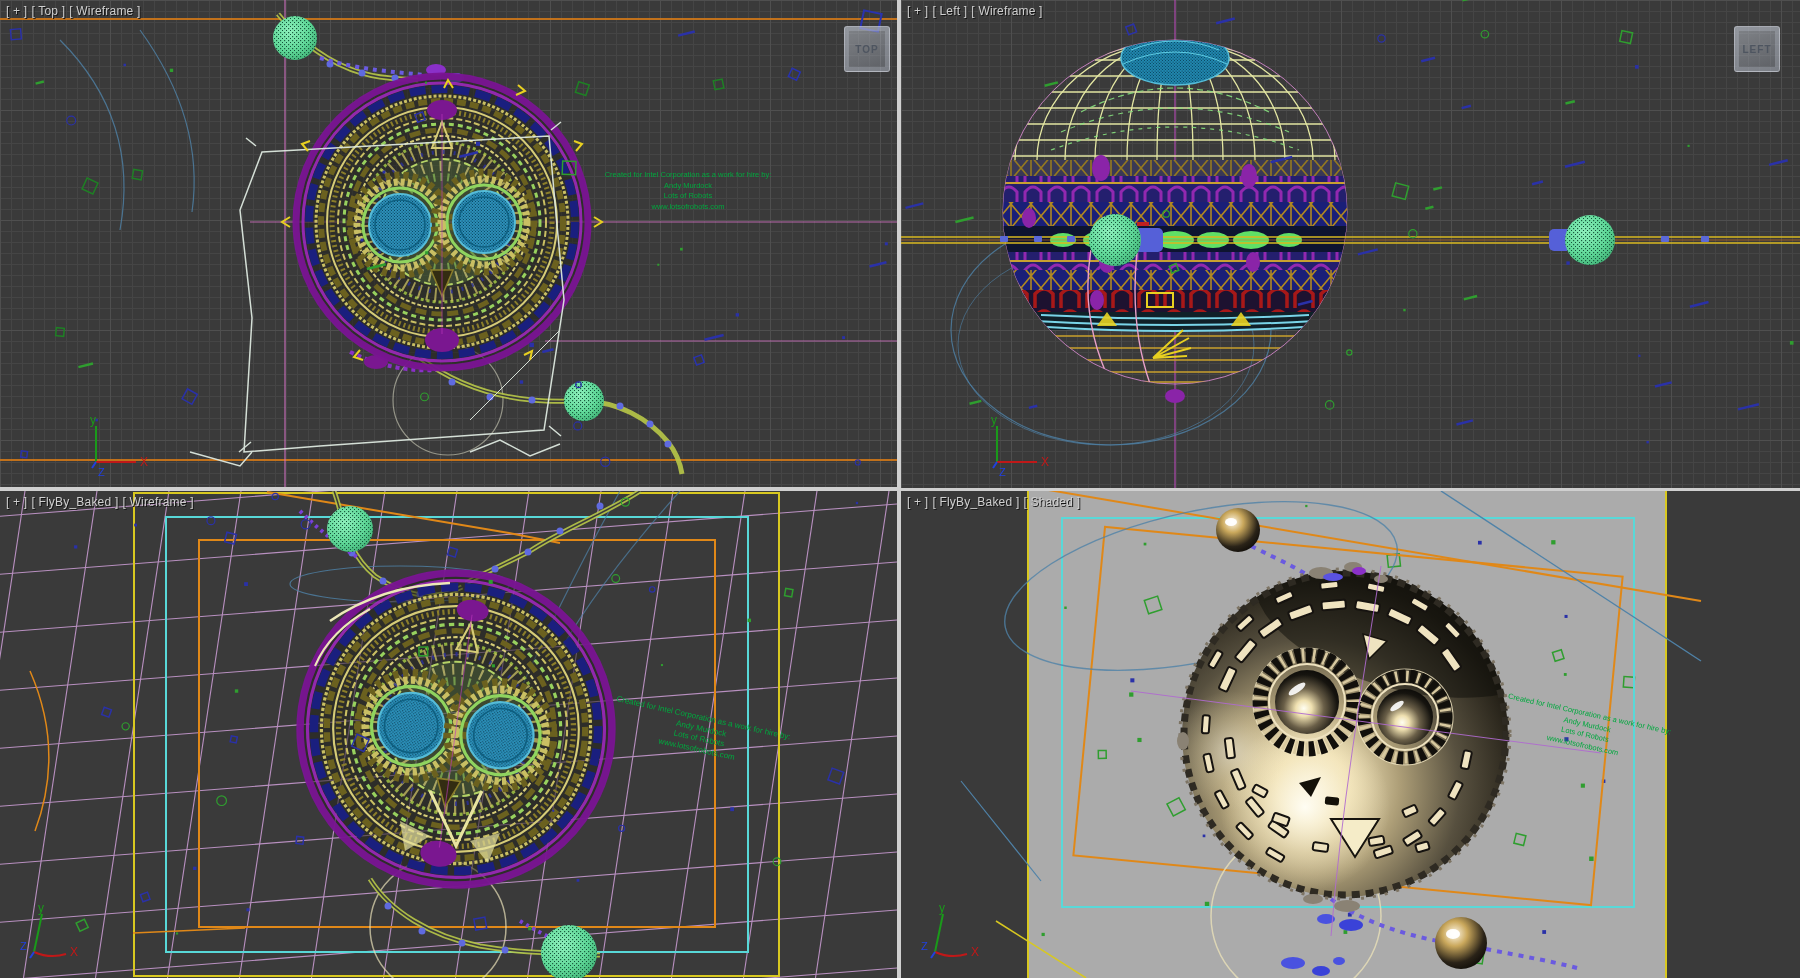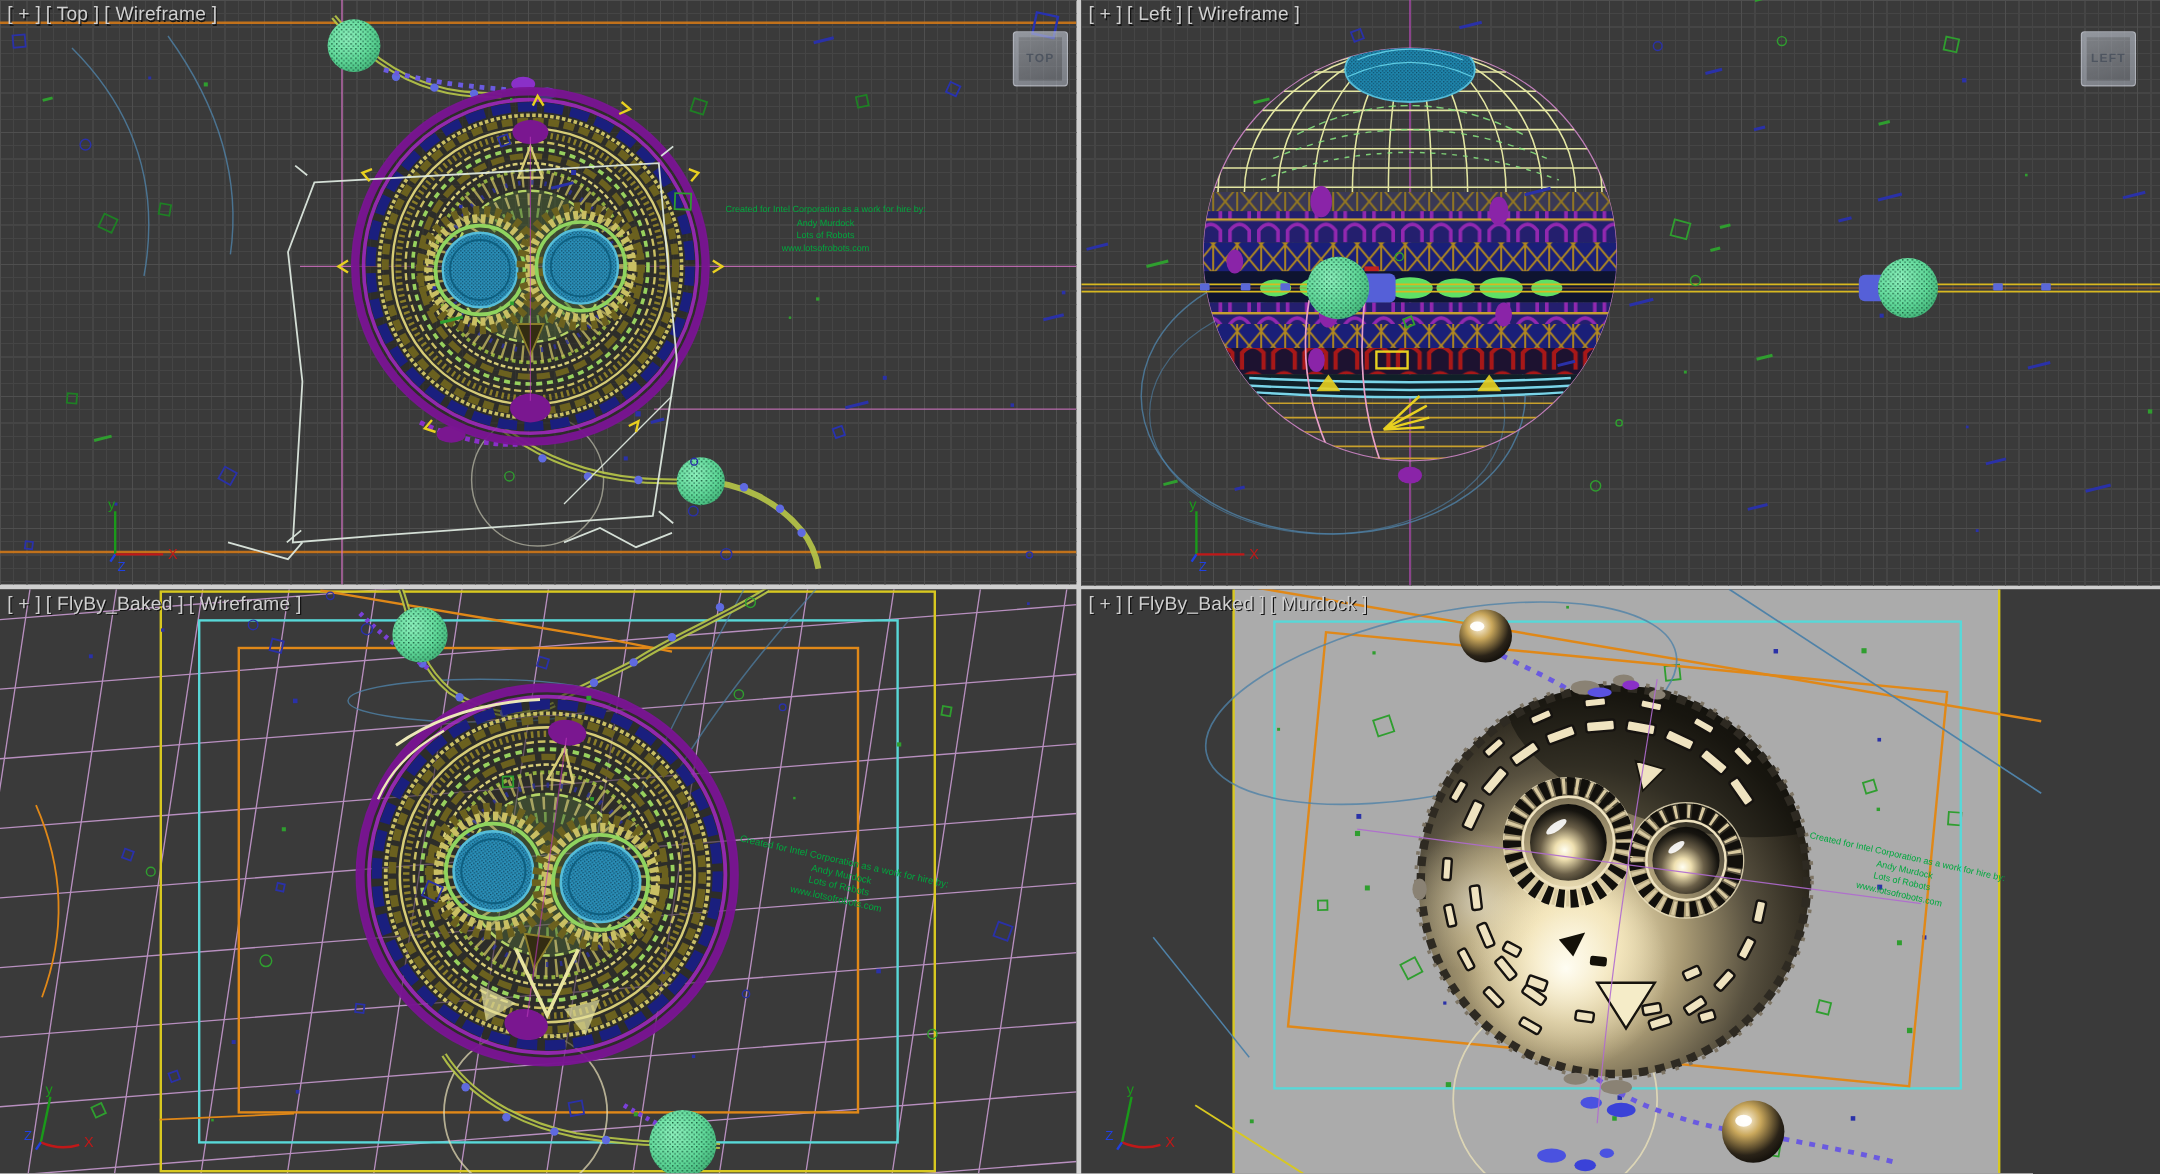--- a/index.html
+++ b/index.html
@@ -6,21 +6,21 @@
     font-family:"Liberation Sans", sans-serif;}
   #stage{position:relative;width:1800px;height:978px;background:#cfcfcf;}
   .viewport{position:absolute;overflow:hidden;background:#3a3a3a;}
   .grid{background:
     repeating-linear-gradient(to right,#4f4f4f 0 1px,transparent 1px 110px),
     repeating-linear-gradient(to bottom,#4f4f4f 0 1px,transparent 1px 110px),
     repeating-linear-gradient(to right,#454545 0 1px,transparent 1px 11px),
     repeating-linear-gradient(to bottom,#454545 0 1px,transparent 1px 11px),
     #3a3a3a;}
   .viewport>svg{position:absolute;left:0;top:0;}
-  .vplabel{position:absolute;top:4px;left:6px;z-index:30;font-size:16px;color:#cfcfcf;
+  .vplabel{position:absolute;top:4px;left:6px;z-index:30;font-size:12px;color:#cfcfcf;
     text-shadow:1px 1px 0 #141414;letter-spacing:0.2px;cursor:default;white-space:nowrap;}
   .vplabel span{margin-right:4px;}
   .vplabel span::before{content:"[ ";}
   .vplabel span::after{content:" ]";}
   .viewcube{position:absolute;z-index:30;width:44px;height:44px;border-radius:3px;
     background:linear-gradient(160deg,rgba(200,206,216,0.50),rgba(140,146,158,0.42));
     border:1px solid rgba(225,230,240,0.55);box-shadow:inset 0 0 0 4px rgba(180,186,198,0.35);
     display:flex;align-items:center;justify-content:center;
     font-size:10px;font-weight:bold;color:#4e5560;letter-spacing:1px;}
   .watermark{position:absolute;z-index:20;text-align:center;color:#00a83e;
@@ -834,21 +834,21 @@
       <g transform="translate(20,415)">
         <line x1="14" y1="46" x2="22" y2="8" stroke="#1a9a1a" stroke-width="2"></line>
         <path d="M14,46 Q30,53 46,48" stroke="#c01818" stroke-width="2" fill="none"></path>
         <line x1="14" y1="46" x2="10" y2="52" stroke="#2040e0" stroke-width="2"></line>
         <text x="18" y="6" fill="#1a9a1a" font-size="12">y</text>
         <text x="50" y="50" fill="#c01818" font-size="12">X</text>
         <text x="0" y="44" fill="#2040e0" font-size="11">Z</text>
       </g>
     </svg>
     <div class="vplabel">
-      <span>+</span><span>FlyBy_Baked</span><span>Murdock</span>
+      <span>+</span><span>FlyBy_Baked</span><span>Shaded</span>
     </div>
     <div class="watermark wm-rot" style="left:545px;top:218px;width:280px;">
       <div>Created for Intel Corporation as a work for hire by:</div>
         <div>Andy Murdock</div>
       <div>Lots of Robots</div>
         <div>www.lotsofrobots.com</div>
     </div>
   </div>
 
 </div>

